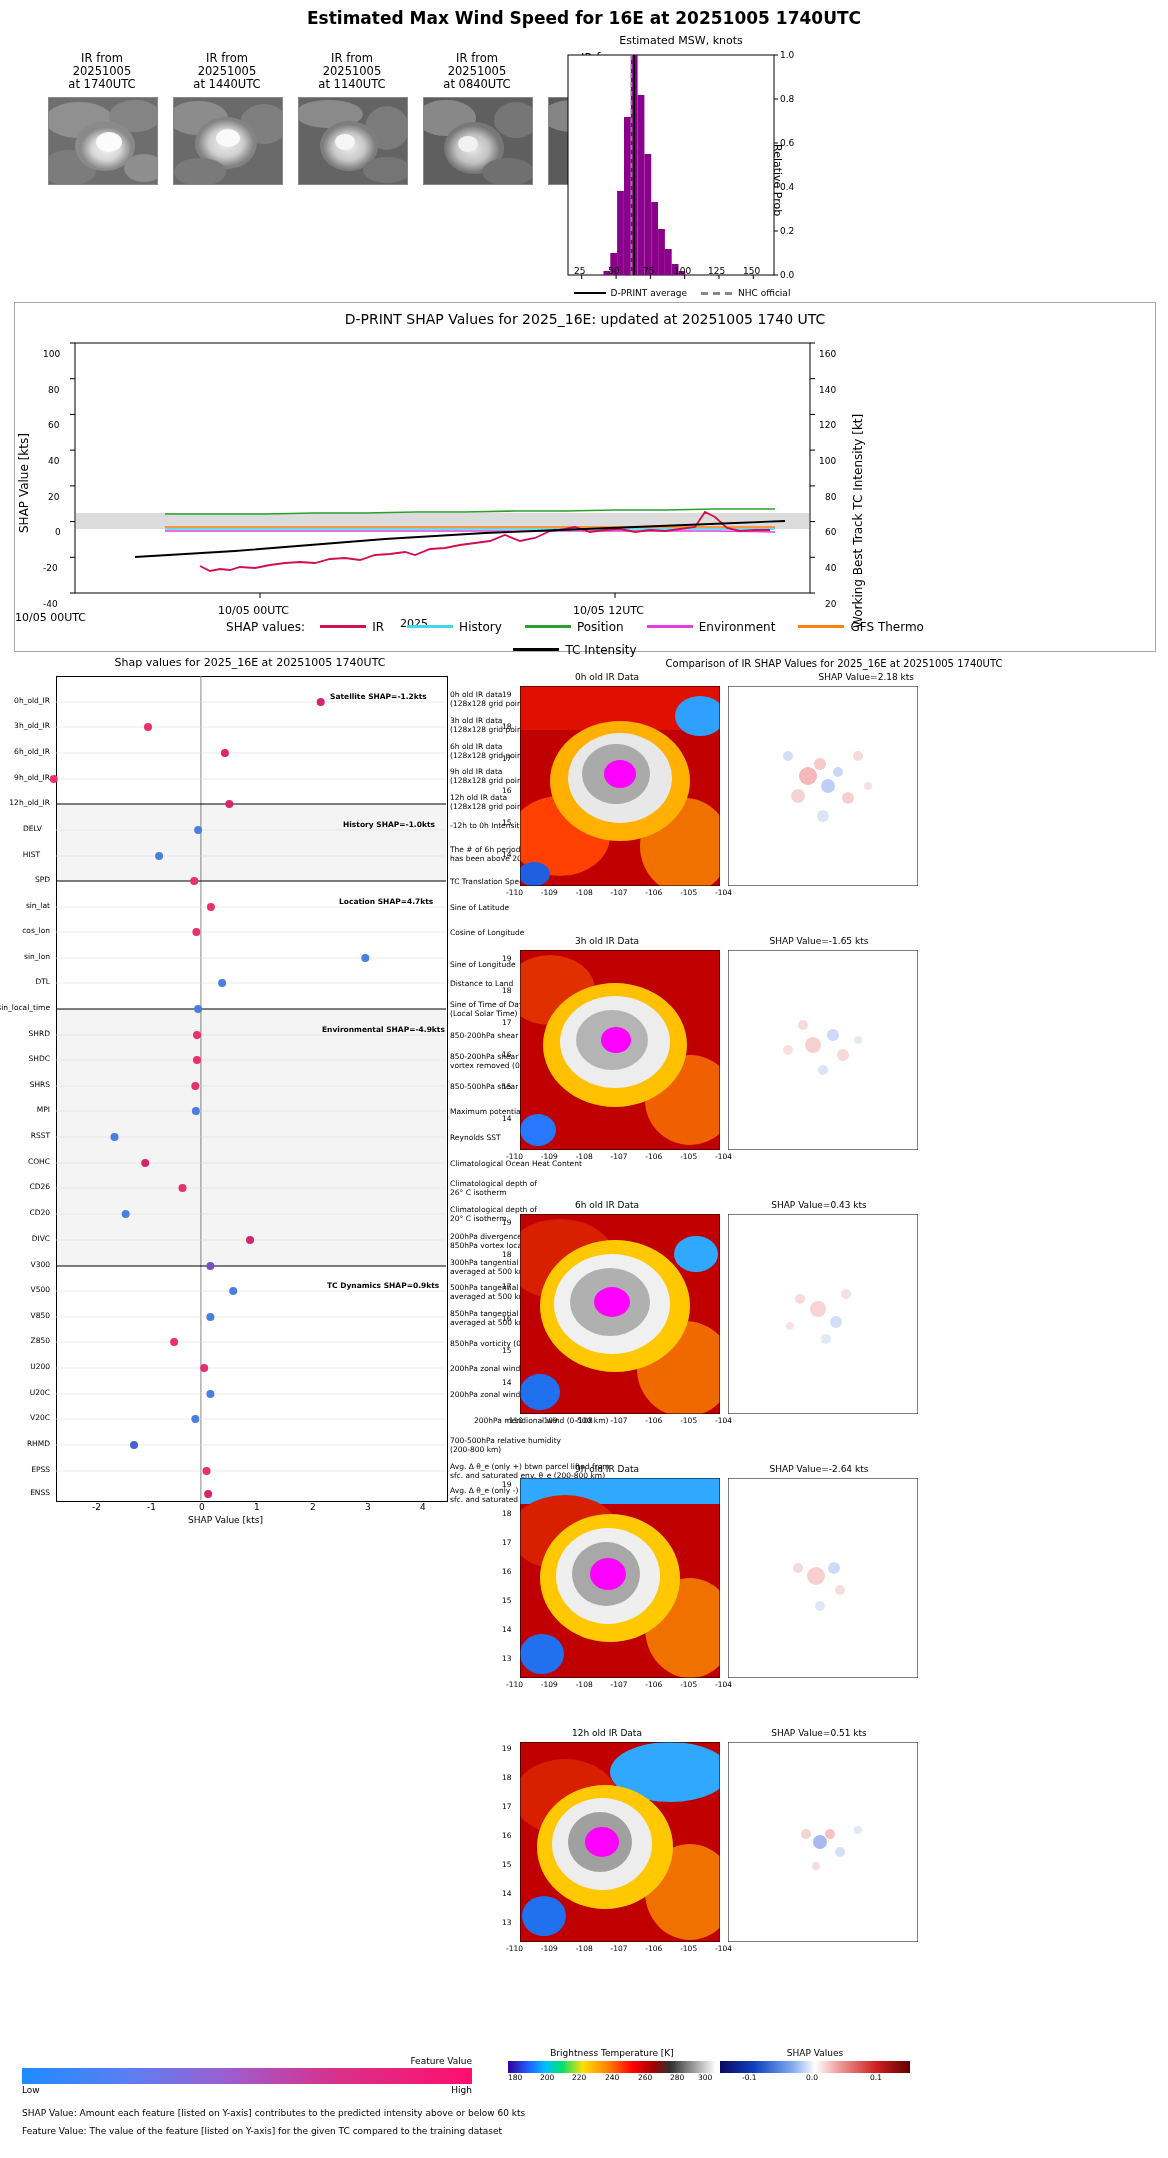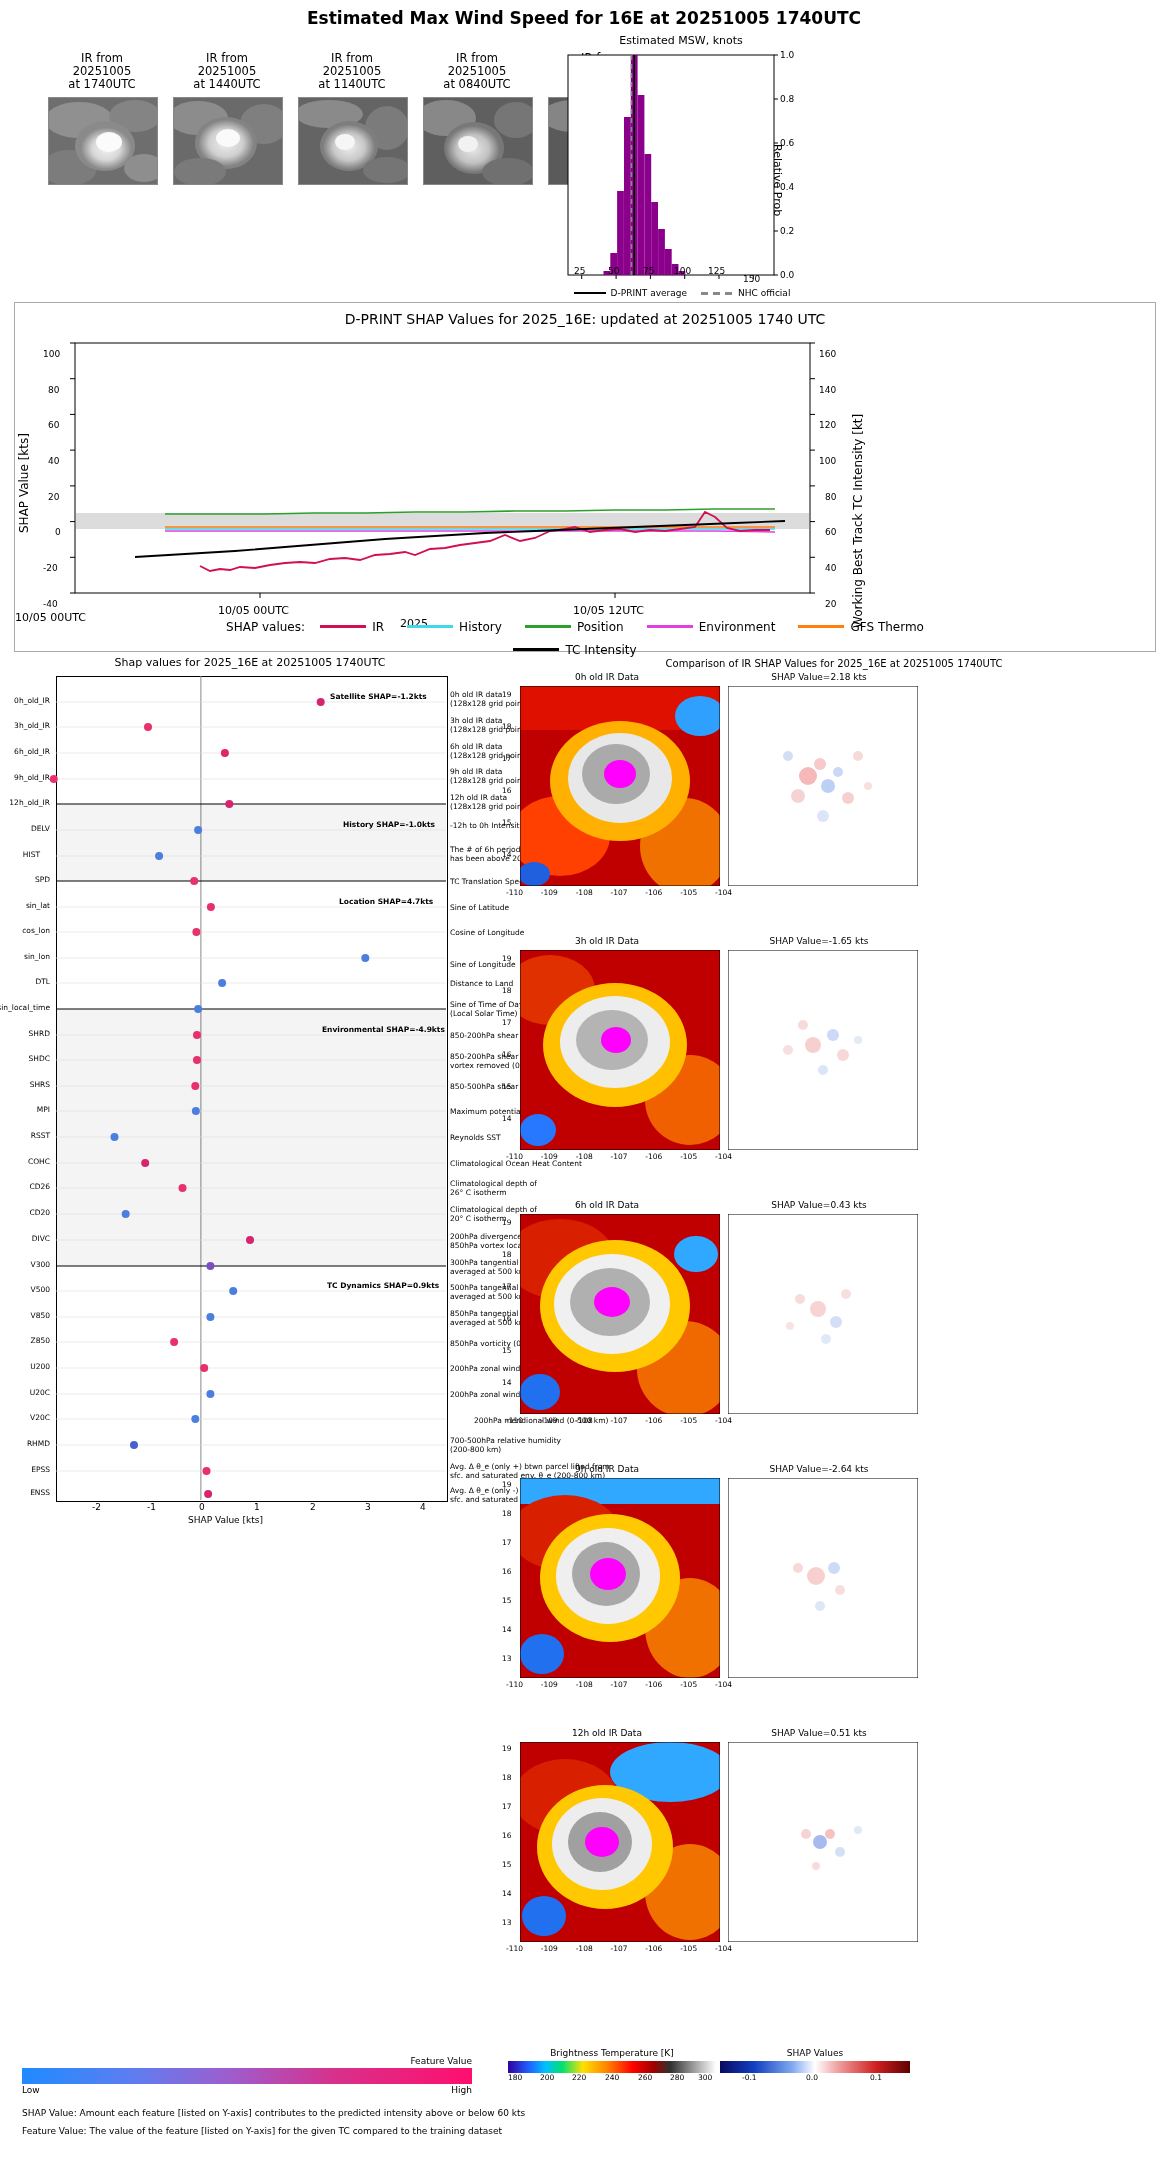--- a/index.html
+++ b/index.html
@@ -188,21 +188,21 @@
       <line x1="218" y1="50" x2="222" y2="50"></line>
       <line x1="218" y1="6" x2="222" y2="6"></line>
     </g>
   </svg>
   <div class="abs" style="left:0;top:250px;width:252px;">
     <div class="abs tick" style="left:18px;top:-18px;">25</div>
     <div class="abs tick" style="left:52px;top:-18px;">50</div>
     <div class="abs tick" style="left:87px;top:-18px;">75</div>
     <div class="abs tick" style="left:118px;top:-18px;">100</div>
     <div class="abs tick" style="left:152px;top:-18px;">125</div>
-    <div class="abs tick" style="left:187px;top:-18px;margin-top:8px;">150</div>
+    <div class="abs tick" style="left:187px;top:-18px;">150</div>
   </div>
   <div class="abs" style="left:224px;top:22px;">
     <div class="abs tick" style="left:0;top:-6px;">1.0</div>
     <div class="abs tick" style="left:0;top:38px;">0.8</div>
     <div class="abs tick" style="left:0;top:82px;">0.6</div>
     <div class="abs tick" style="left:0;top:126px;">0.4</div>
     <div class="abs tick" style="left:0;top:170px;">0.2</div>
     <div class="abs tick" style="left:0;top:214px;">0.0</div>
   </div>
   <div class="abs sm" style="left:228px;top:110px;transform:rotate(90deg);transform-origin:left top;white-space:nowrap;">Relative Prob</div>
@@ -383,21 +383,21 @@
     <circle cx="208.1" cy="818" r="4" fill="#d6246e"></circle>
   </svg>
 </div>
 
 <div class="abs" style="left:0;top:676px;width:54px;">
   <div class="xxs" style="position:absolute;right:4px;top:20px;">0h_old_IR</div>
   <div class="xxs" style="position:absolute;right:4px;top:45px;">3h_old_IR</div>
   <div class="xxs" style="position:absolute;right:4px;top:71px;">6h_old_IR</div>
   <div class="xxs" style="position:absolute;right:4px;top:97px;">9h_old_IR</div>
   <div class="xxs" style="position:absolute;right:4px;top:122px;">12h_old_IR</div>
-  <div class="xxs" style="position:absolute;right:4px;top:148px;">DELV</div>
+  <div class="xxs" style="position:absolute;right:12px;top:148px;">DELV</div>
   <div class="xxs" style="position:absolute;right:14px;top:174px;">HIST</div>
   <div class="xxs" style="position:absolute;right:4px;top:199px;">SPD</div>
   <div class="xxs" style="position:absolute;right:4px;top:225px;">sin_lat</div>
   <div class="xxs" style="position:absolute;right:4px;top:250px;">cos_lon</div>
   <div class="xxs" style="position:absolute;right:4px;top:276px;">sin_lon</div>
   <div class="xxs" style="position:absolute;right:4px;top:301px;">DTL</div>
   <div class="xxs" style="position:absolute;right:4px;top:327px;">sin_local_time</div>
   <div class="xxs" style="position:absolute;right:4px;top:353px;">SHRD</div>
   <div class="xxs" style="position:absolute;right:4px;top:378px;">SHDC</div>
   <div class="xxs" style="position:absolute;right:4px;top:404px;">SHRS</div>
@@ -484,21 +484,21 @@
 <div class="abs xs" style="left:22px;top:2126px;">
   <span>Feature Value: The value of the feature [listed on Y-axis] for the given TC compared to the training dataset</span>
 </div>
 
 <div class="abs center" style="left:500px;top:658px;width:668px;font-size:10px;">Comparison of IR SHAP Values for 2025_16E at 20251005 1740UTC</div>
 
 <div class="abs" style="left:500px;top:672px;width:668px;height:1340px;">
 
   <div style="position:absolute;left:0;top:0;width:668px;height:264px;">
     <div class="xs center" style="position:absolute;left:12px;top:0;width:190px;">0h old IR Data</div>
-    <div class="xs center" style="position:absolute;left:224px;top:0;width:190px;">SHAP Value=2.18 kts</div>
+    <div class="xs center" style="position:absolute;left:224px;top:0;width:190px;text-align:right;">SHAP Value=2.18 kts</div>
     <svg width="200" height="200" viewBox="0 0 200 200" style="position:absolute;left:20px;top:14px;">
       <rect width="200" height="200" fill="#c00000"></rect>
       <rect x="0" y="0" width="200" height="44" fill="#e01000"></rect>
       <ellipse cx="40" cy="150" rx="50" ry="40" fill="#ff4000"></ellipse>
       <ellipse cx="165" cy="160" rx="45" ry="48" fill="#f07000"></ellipse>
       <ellipse cx="100" cy="95" rx="70" ry="60" fill="#ffb000"></ellipse>
       <ellipse cx="100" cy="92" rx="52" ry="45" fill="#e8e8e8"></ellipse>
       <ellipse cx="96" cy="88" rx="34" ry="30" fill="#aaaaaa"></ellipse>
       <ellipse cx="100" cy="88" rx="16" ry="14" fill="#ff00ff"></ellipse>
       <ellipse cx="180" cy="30" rx="25" ry="20" fill="#30a0ff"></ellipse>

